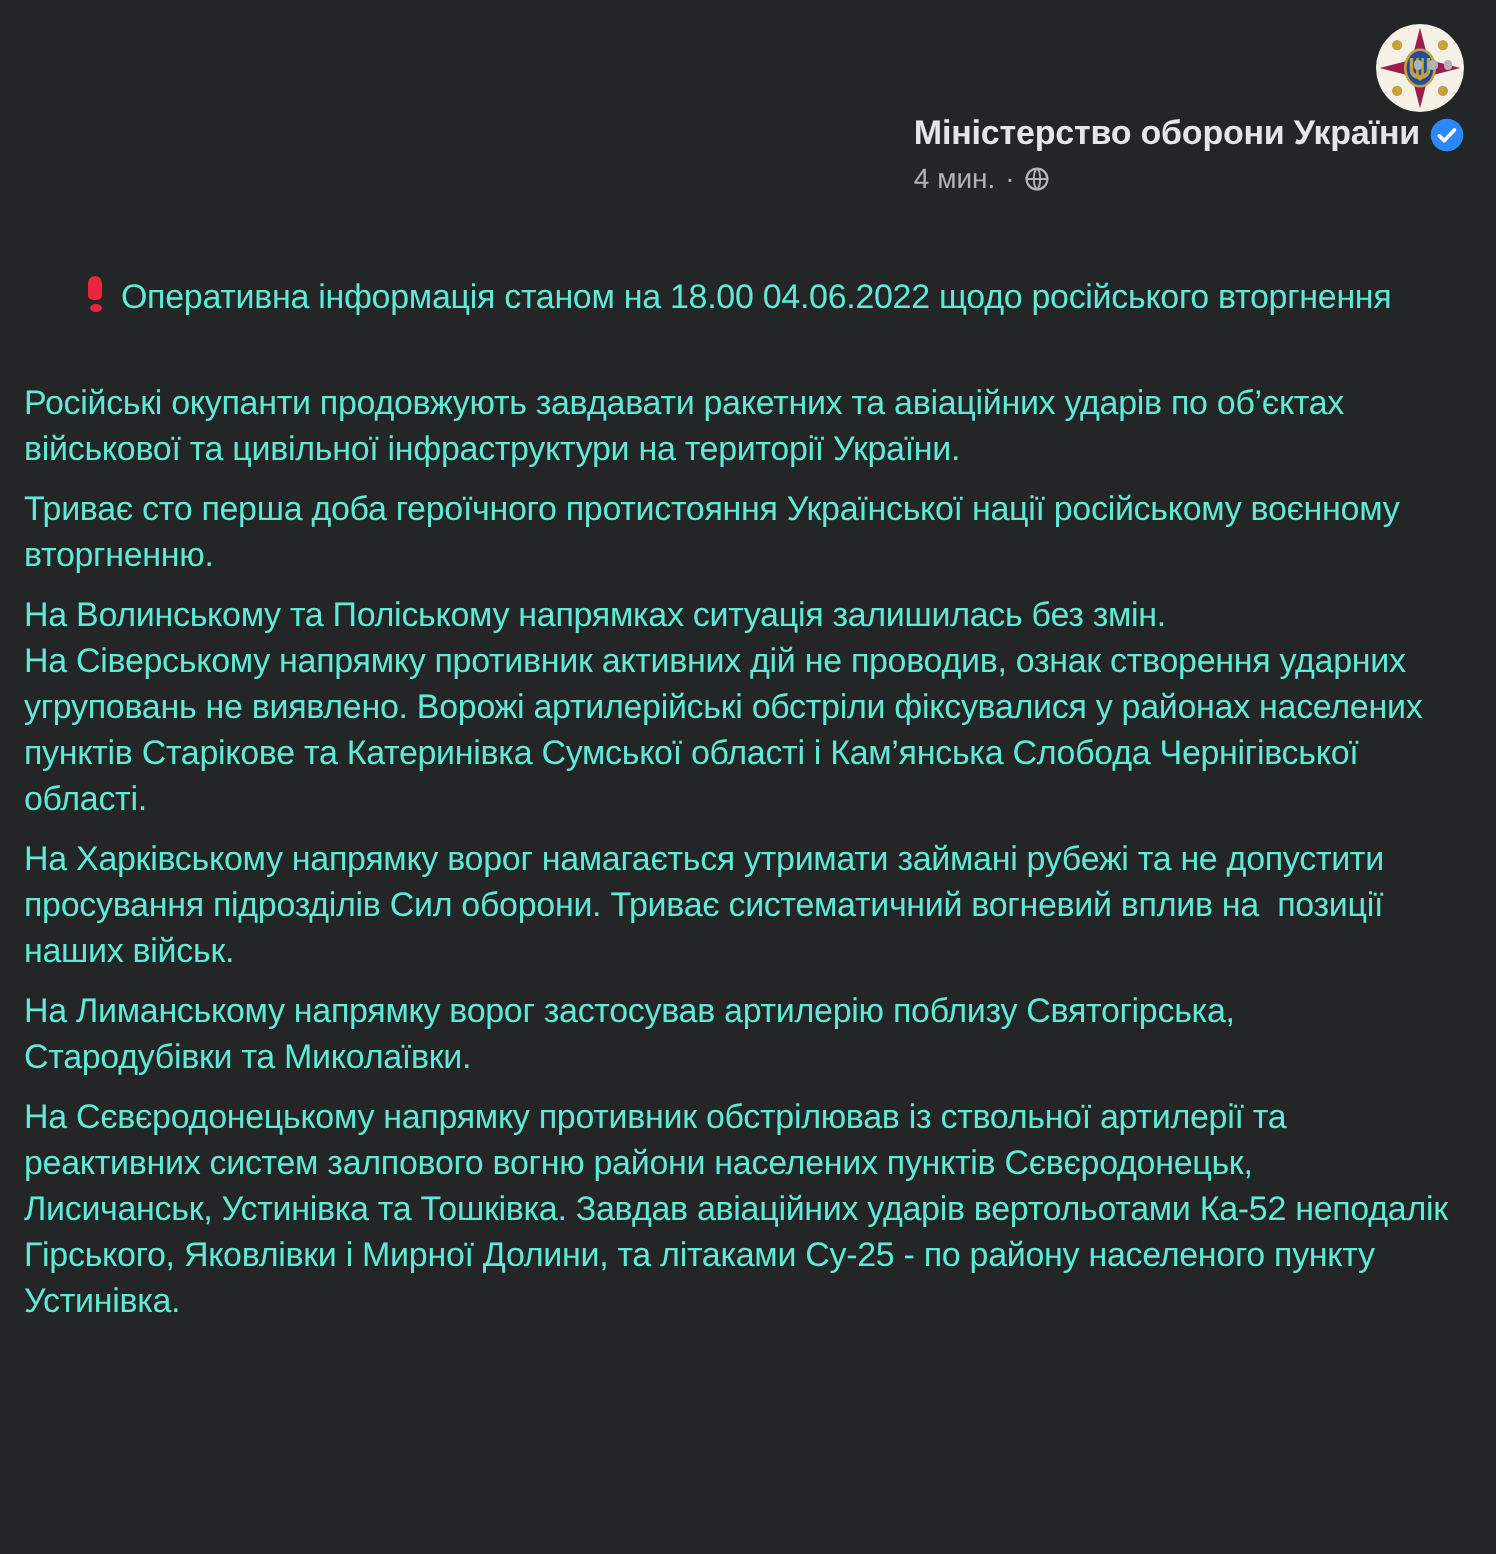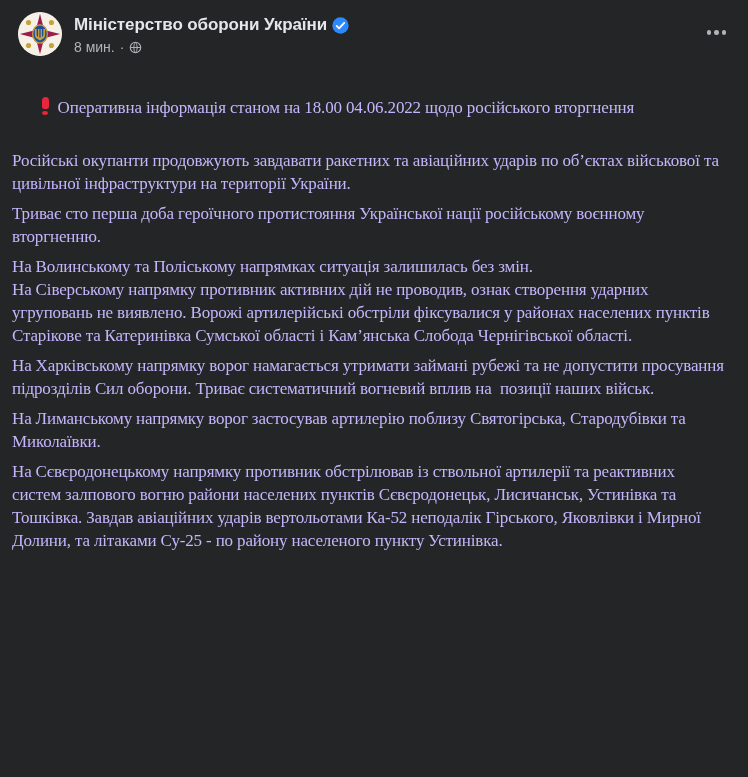--- a/index.html
+++ b/index.html
@@ -7,22 +7,23 @@
     position: relative;
     width: 748px; height: 777px;
     background: #242526;
     font-family: "Liberation Sans", "DejaVu Sans", sans-serif;
     color: #e4e6eb;
     overflow: hidden;
     box-sizing: border-box;
   }
   .header {
     display: flex;
-    align-items: center;
+    align-items: flex-end;
     padding: 12px 16px 0 18px;
+    flex-direction: column;
   }
   .avatar {
     width: 44px; height: 44px; border-radius: 50%;
     overflow: hidden; flex: 0 0 auto; cursor: pointer;
     background: #f6f1e7;
   }
   .header-text { margin-left: 12px; padding-top: 1px; }
   .name-row { display: flex; align-items: center; gap: 5px; }
   .page-name {
     font-size: 17px; font-weight: 700; color: #e4e6eb;
@@ -43,24 +44,23 @@
   }
   .more-btn i {
     width: 4.5px; height: 4.5px; border-radius: 50%;
     background: #b0b3b8; display: block;
   }
   .body-text { padding: 17px 24px 0 12px; }
   .para {
     margin: 0 0 7px 0;
     font-size: 17px; line-height: 23px;
     letter-spacing: -0.15px;
-    color: #c4b5fd;
+    color: #5eead4;
     white-space: pre-wrap;
     max-width: 714px;
-    font-family: Liberation Serif, serif;
   }
   .headline { display: block; }
   .excl {
     display: inline-block; position: relative;
     width: 17px; height: 18px; margin-right: 4px;
     vertical-align: -2px;
   }
   .excl .bar {
     position: absolute; left: 5px; top: 0;
     width: 7px; height: 12px;
@@ -102,21 +102,21 @@
       <div class="name-row">
         <span class="page-name">Міністерство оборони України</span>
         <span class="verified">
           <svg viewBox="0 0 24 24" width="17" height="17">
             <circle cx="12" cy="12" r="11.5" fill="#2d88ff"></circle>
             <path d="M6.6 12.6l3.4 3.4 7.2-7.6" stroke="#ffffff" stroke-width="2.6" fill="none" stroke-linecap="round" stroke-linejoin="round"></path>
           </svg>
         </span>
       </div>
       <div class="meta-row">
-        <span class="ts">8 мин.</span>
+        <span class="ts">4 мин.</span>
         <span>·</span>
         <span class="globe">
           <svg viewBox="0 0 16 16" width="13" height="13">
             <circle cx="8" cy="8" r="6.4" fill="none" stroke="#b0b3b8" stroke-width="1.4"></circle>
             <path d="M1.6 8h12.8 M8 1.6c2.6 2.2 2.6 10.6 0 12.8 M8 1.6c-2.6 2.2-2.6 10.6 0 12.8" fill="none" stroke="#b0b3b8" stroke-width="1.2"></path>
           </svg>
         </span>
       </div>
     </div>
     <div class="more-btn">

